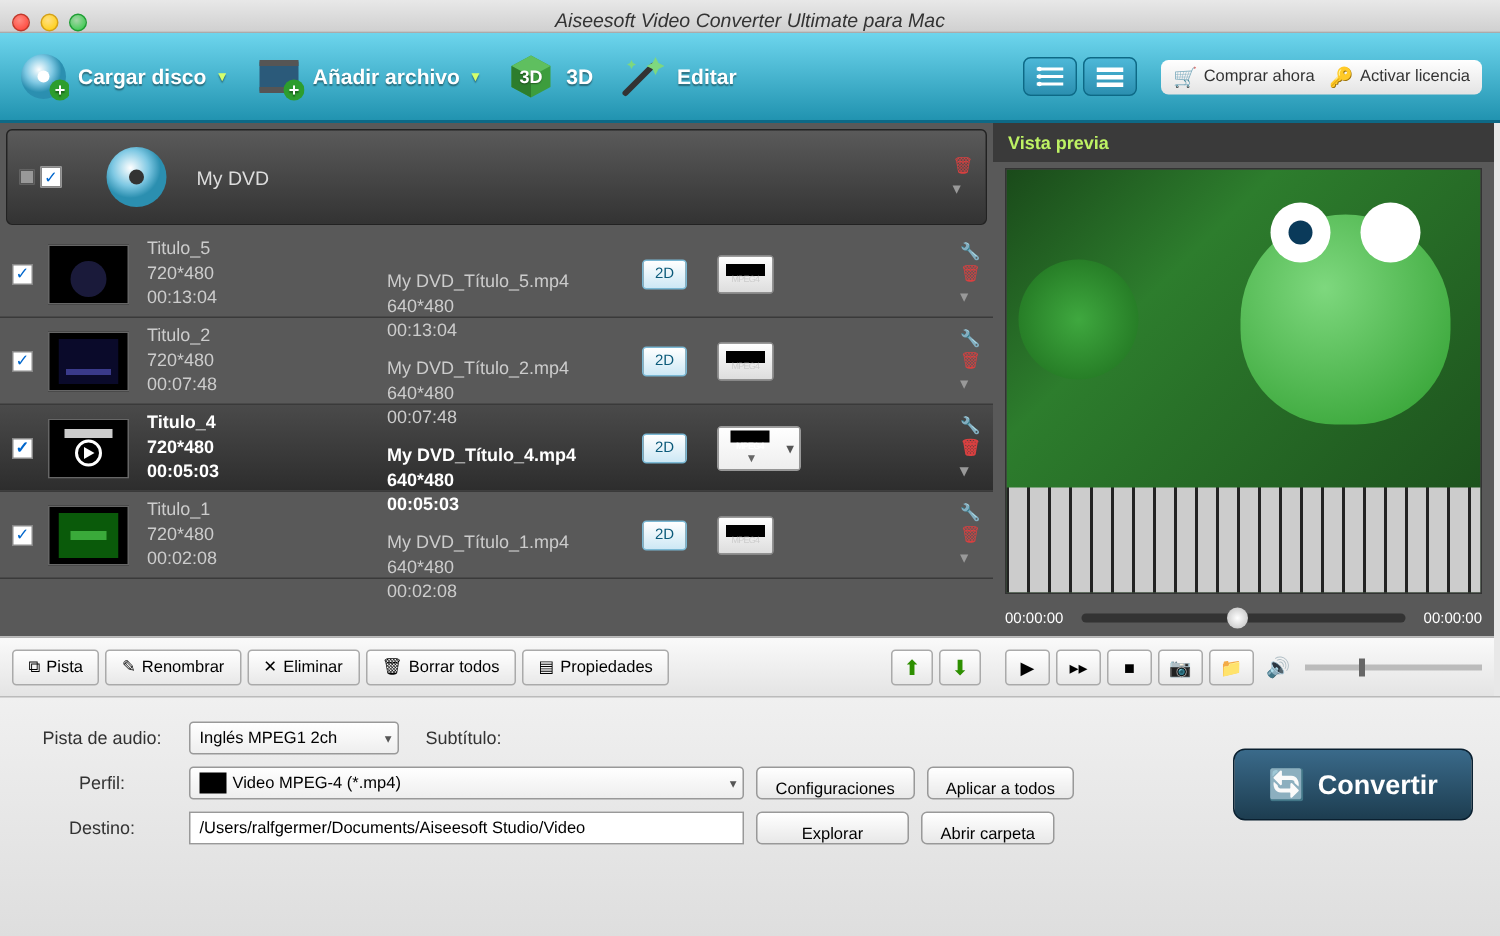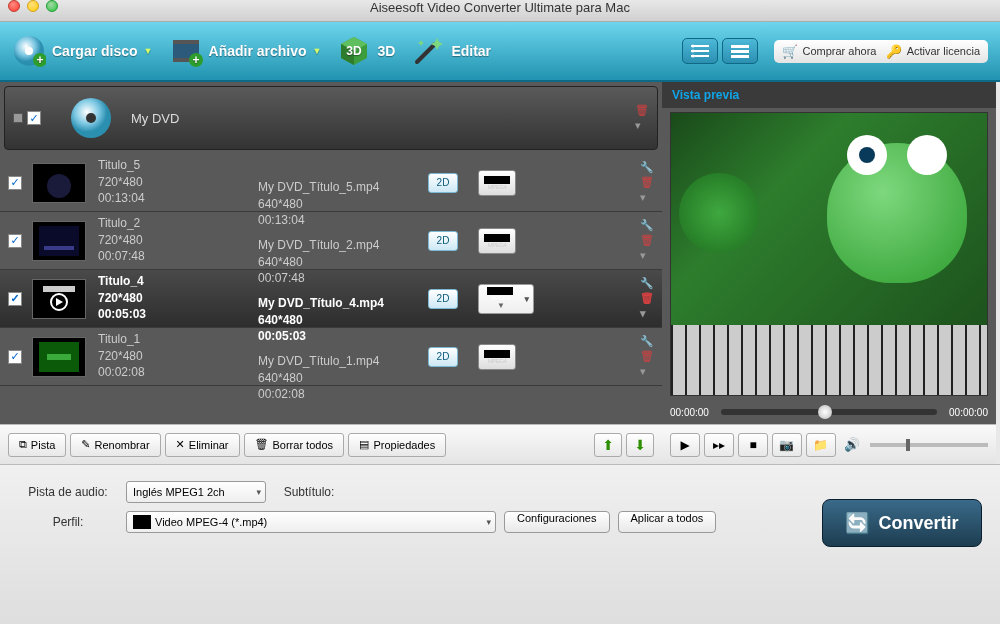--- a/index.html
+++ b/index.html
@@ -1,18 +1,18 @@
 <!DOCTYPE html>
 <html><head>
 <meta charset="utf-8">
 <style>
 * { margin: 0; padding: 0; box-sizing: border-box; font-family: "Lucida Grande", Arial, sans-serif; }
 body { width: 1000px; height: 624px; background: #e8e8e8; overflow: hidden; }
 
-.titlebar { height: 22px; background: linear-gradient(#e8e8e8, #d0d0d0); border-bottom: 1px solid #aaa; display: flex; align-items: flex-start; padding: 0 8px; position: relative; }
+.titlebar { height: 22px; background: linear-gradient(#e8e8e8, #d0d0d0); border-bottom: 1px solid #aaa; display: flex; align-items: flex-end; padding: 0 8px; position: relative; font-style: italic; }
 .traffic { display: flex; gap: 7px; }
 .traffic span { width: 12px; height: 12px; border-radius: 50%; display: inline-block; }
 .tl-close { background: radial-gradient(circle at 40% 35%, #ff8a80, #ff3b30); border: 1px solid #c0392b; }
 .tl-min { background: radial-gradient(circle at 40% 35%, #ffe082, #ffcc00); border: 1px solid #d4a017; }
 .tl-max { background: radial-gradient(circle at 40% 35%, #a5d6a7, #28c840); border: 1px solid #1e9e33; }
 .title-text { position: absolute; left: 0; right: 0; text-align: center; font-size: 13px; color: #333; pointer-events: none; }
 
 .toolbar { height: 60px; background: linear-gradient(#6dd5ed, #2193b0); display: flex; align-items: center; padding: 0 12px; gap: 16px; border-bottom: 2px solid #0d6986; }
 .tool-btn { display: flex; align-items: center; gap: 6px; color: #fff; font-size: 14px; font-weight: bold; cursor: pointer; text-shadow: 0 1px 1px rgba(0,0,0,.4); }
 .tool-icon { width: 34px; height: 34px; display: flex; align-items: center; justify-content: center; }
@@ -47,21 +47,21 @@
 .row-actions .tr { color: #d94040; cursor: pointer; }
 .row-actions .ar { color: #999; cursor: pointer; }
 
 .list-footer { height: 40px; background: linear-gradient(#fafafa,#e4e4e4); display: flex; align-items: center; padding: 0 8px; gap: 4px; border-top: 1px solid #bbb; }
 .lf-btn { height: 24px; padding: 0 10px; background: linear-gradient(#fff,#e8e8e8); border: 1px solid #aaa; border-radius: 3px; font-size: 11px; display: flex; align-items: center; gap: 4px; cursor: pointer; }
 .arrow-btn { width: 28px; height: 24px; background: linear-gradient(#fff,#e8e8e8); border: 1px solid #aaa; border-radius: 3px; display: flex; align-items: center; justify-content: center; cursor: pointer; font-size: 14px; }
 .arrow-btn.up { color: #2d8f00; }
 .arrow-btn.down { color: #2d8f00; }
 
 .preview-panel { width: 334px; background: #595959; display: flex; flex-direction: column; }
-.preview-title { color: #0ea5e9; font-size: 12px; font-weight: bold; padding: 6px 10px; background: #3a3a3a; }
+.preview-title { color: #bef264; font-size: 12px; font-weight: bold; padding: 6px 10px; background: #3a3a3a; }
 .preview-img { flex: 1; margin: 4px 8px; background: linear-gradient(135deg, #1a4a1a 0%, #2d7d2d 30%, #1a4a1a 100%); border: 1px solid #333; position: relative; overflow: hidden; }
 .frog { position: absolute; right: 20px; top: 30px; width: 140px; height: 140px; background: radial-gradient(circle at 40% 35%, #7ed87e, #2d9d2d); border-radius: 50% 50% 45% 45%; }
 .frog::before, .frog::after { content: ''; position: absolute; width: 40px; height: 40px; background: #fff; border-radius: 50%; top: -8px; }
 .frog::before { left: 20px; }
 .frog::after { right: 20px; }
 .eye-pupil { position: absolute; width: 16px; height: 16px; background: #0a3a5a; border-radius: 50%; top: 4px; }
 .ep1 { left: 32px; } .ep2 { right: 32px; }
 .piano { position: absolute; bottom: 0; left: 0; right: 0; height: 70px; background: repeating-linear-gradient(90deg, #222 0 2px, #ccc 2px 14px); }
 .frog2 { position: absolute; left: 8px; top: 60px; width: 80px; height: 80px; background: radial-gradient(circle, #3fa83f, #1d6d1d); border-radius: 50%; }
 
@@ -75,21 +75,21 @@
 .vol-slider::after { content: ''; position: absolute; left: 30%; top: -4px; width: 4px; height: 12px; background: #666; }
 
 .bottom { height: 160px; background: linear-gradient(#f0f0f0,#dedede); padding: 16px 18px; display: flex; gap: 20px; border-top: 1px solid #bbb; }
 .settings { flex: 1; }
 .setting-row { display: flex; align-items: center; gap: 8px; margin-bottom: 8px; font-size: 12px; }
 .setting-row .lbl { width: 100px; text-align: center; color: #333; }
 .sel { height: 22px; background: linear-gradient(#fff,#eee); border: 1px solid #999; border-radius: 3px; padding: 0 18px 0 6px; font-size: 11px; display: flex; align-items: center; position: relative; }
 .sel::after { content: '▾'; position: absolute; right: 4px; font-size: 9px; color: #555; }
 .sel.grey { color: #888; }
 .txtfield { height: 22px; background: #fff; border: 1px solid #999; padding: 0 6px; font-size: 11px; display: flex; align-items: center; }
-.sm-btn { height: 22px; padding: 0 12px; background: linear-gradient(#fff,#e8e8e8); border: 1px solid #999; border-radius: 4px; font-size: 11px; cursor: pointer; display: flex; align-items: flex-start; }
+.sm-btn { height: 22px; padding: 0 12px; background: linear-gradient(#fff,#e8e8e8); border: 1px solid #999; border-radius: 4px; font-size: 11px; cursor: pointer; display: flex; align-items: flex-end; }
 
 .convert-btn { width: 160px; height: 48px; background: linear-gradient(#3a6a8a,#1d3d50); border: 1px solid #0a2030; border-radius: 8px; color: #fff; font-size: 18px; font-weight: bold; display: flex; align-items: center; justify-content: center; gap: 8px; cursor: pointer; align-self: flex-start; margin-top: 18px; }
 .convert-btn .ic { font-size: 20px; }
 
 .mini { width: 10px; height: 10px; background: #999; border: 1px solid #555; display: inline-block; margin-right: 4px; }
 </style>
 </head>
 <body>
 
 <div class="titlebar">
@@ -400,18 +400,30 @@
         <span style="display:inline-block;width:18px;height:14px;background:#000;margin-right:4px;"></span>
         <span>Video MPEG-4 (*.mp4)</span>
       </div>
       <div class="sm-btn">
           <span>Configuraciones</span>
         </div>
       <div class="sm-btn">
           <span>Aplicar a todos</span>
         </div>
     </div>
+    <div class="setting-row">
+      <span class="lbl">Destino:</span>
+      <div class="txtfield" style="width:370px;">
+          <span>/Users/ralfgermer/Documents/Aiseesoft Studio/Video</span>
+        </div>
+      <div class="sm-btn" style="width:102px;justify-content:center;">
+          <span>Explorar</span>
+        </div>
+      <div class="sm-btn">
+          <span>Abrir carpeta</span>
+        </div>
+    </div>
   </div>
   <div class="convert-btn">
     <span class="ic">🔄</span>
     <span>Convertir</span>
   </div>
 </div>
 
 </body></html>

